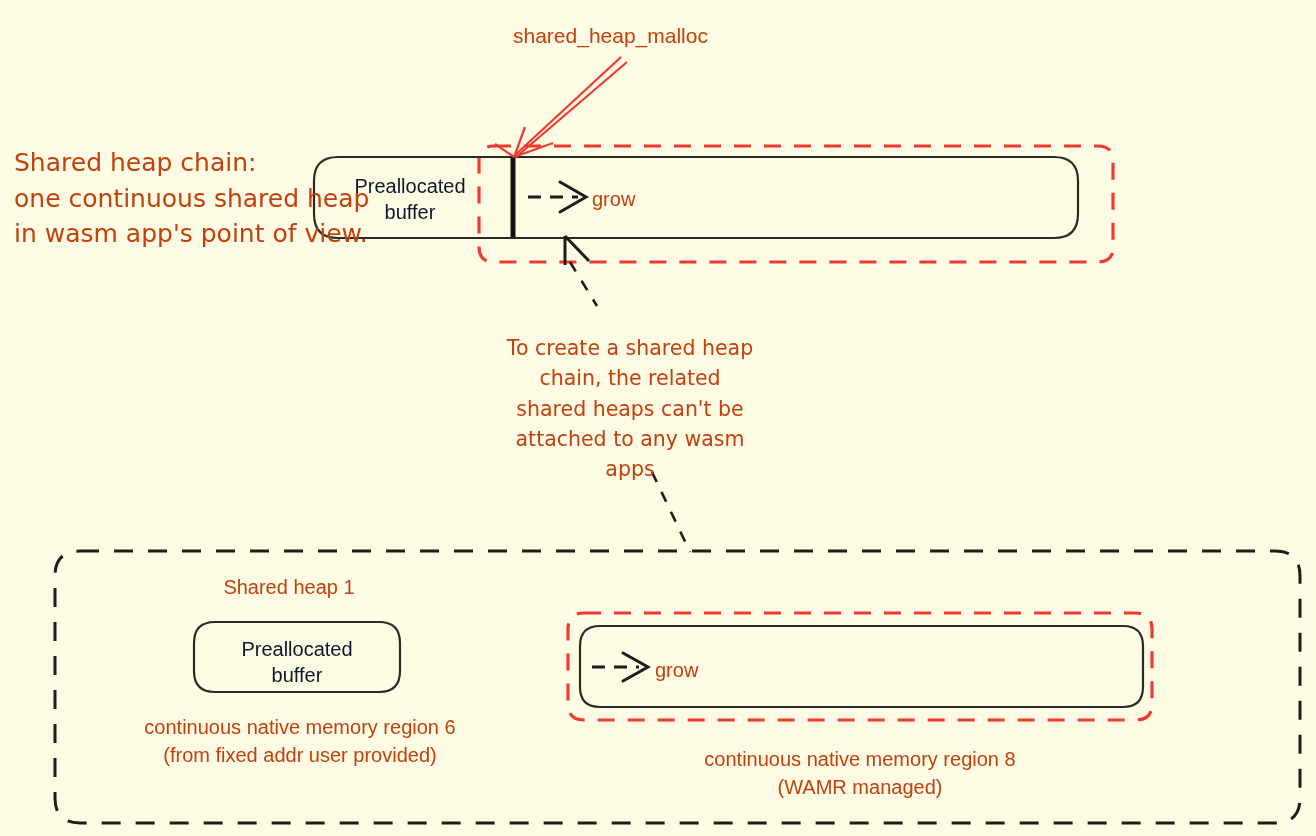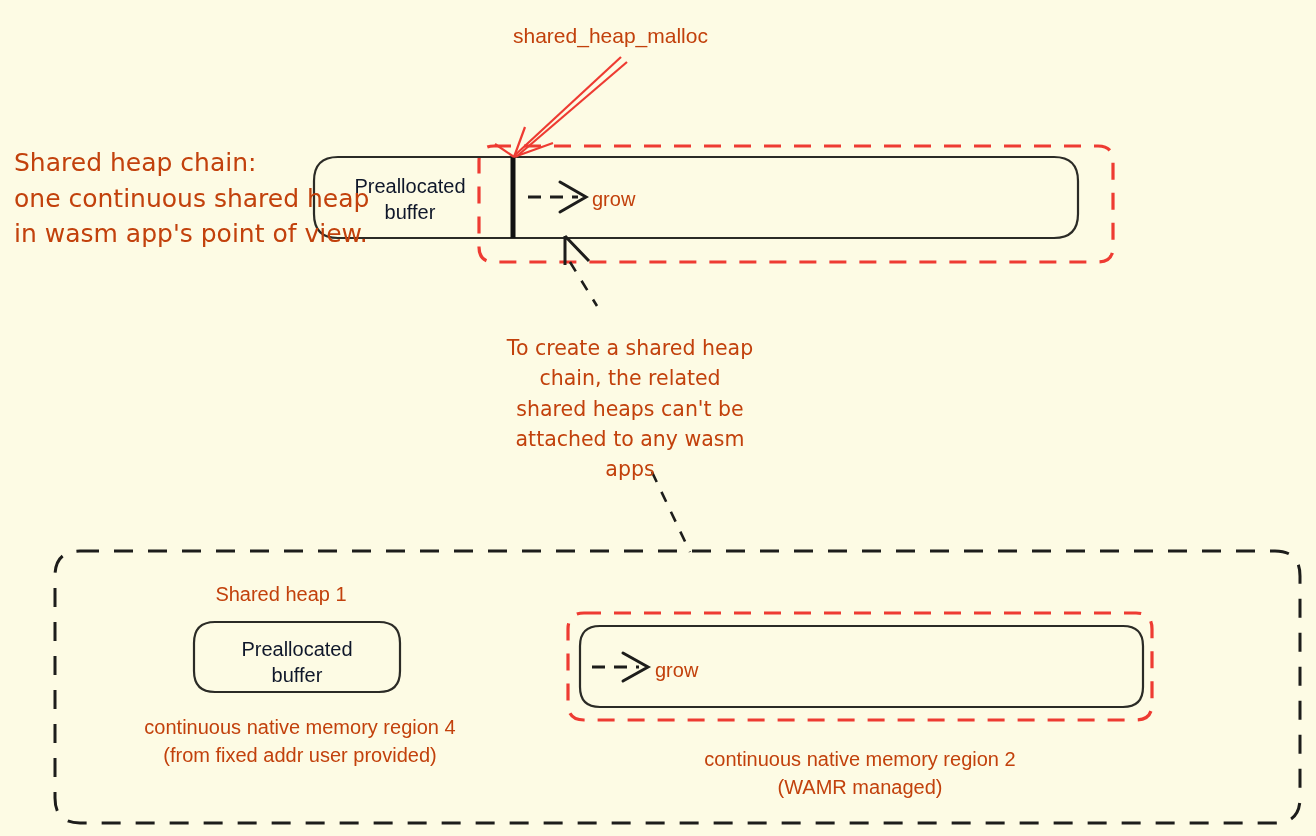--- a/index.html
+++ b/index.html
@@ -70,25 +70,24 @@
   #annotation-chain {
     left: 482px; top: 333px;
     width: 296px;
     font-size: 20.5px;
     font-family: "DejaVu Sans", sans-serif;
     line-height: 1.48;
   }
 
   
   #label-shared-heap-1 {
-    left: 132px; top: 574px;
+    left: 140px; top: 574px;
     width: 298px;
     font-size: 20px;
     font-family: "Liberation Sans", sans-serif;
-    margin-top: 7px;
   }
   #label-shared-heap-2 {
     left: 710px; top: 574px;
     width: 300px;
     font-size: 20px;
     font-family: "Liberation Sans", sans-serif;
   }
   #label-prealloc-bottom {
     left: 205px; top: 636px;
     width: 184px;
@@ -187,19 +186,19 @@
 apps</div>
 
   <div class="txt c" id="label-shared-heap-1">Shared heap 1</div>
 
 
   <div class="txt c red" id="label-prealloc-bottom">Preallocated
 buffer</div>
 
   <div class="txt l" id="label-grow-bottom">grow</div>
 
-  <div class="txt c" id="caption-region-1">continuous native memory region 4
+  <div class="txt c" id="caption-region-1">continuous native memory region 6
 (from fixed addr user provided)</div>
 
-  <div class="txt c" id="caption-region-2">continuous native memory region 2
+  <div class="txt c" id="caption-region-2">continuous native memory region 8
 (WAMR managed)</div>
 
 </div>
 
 </body></html>

